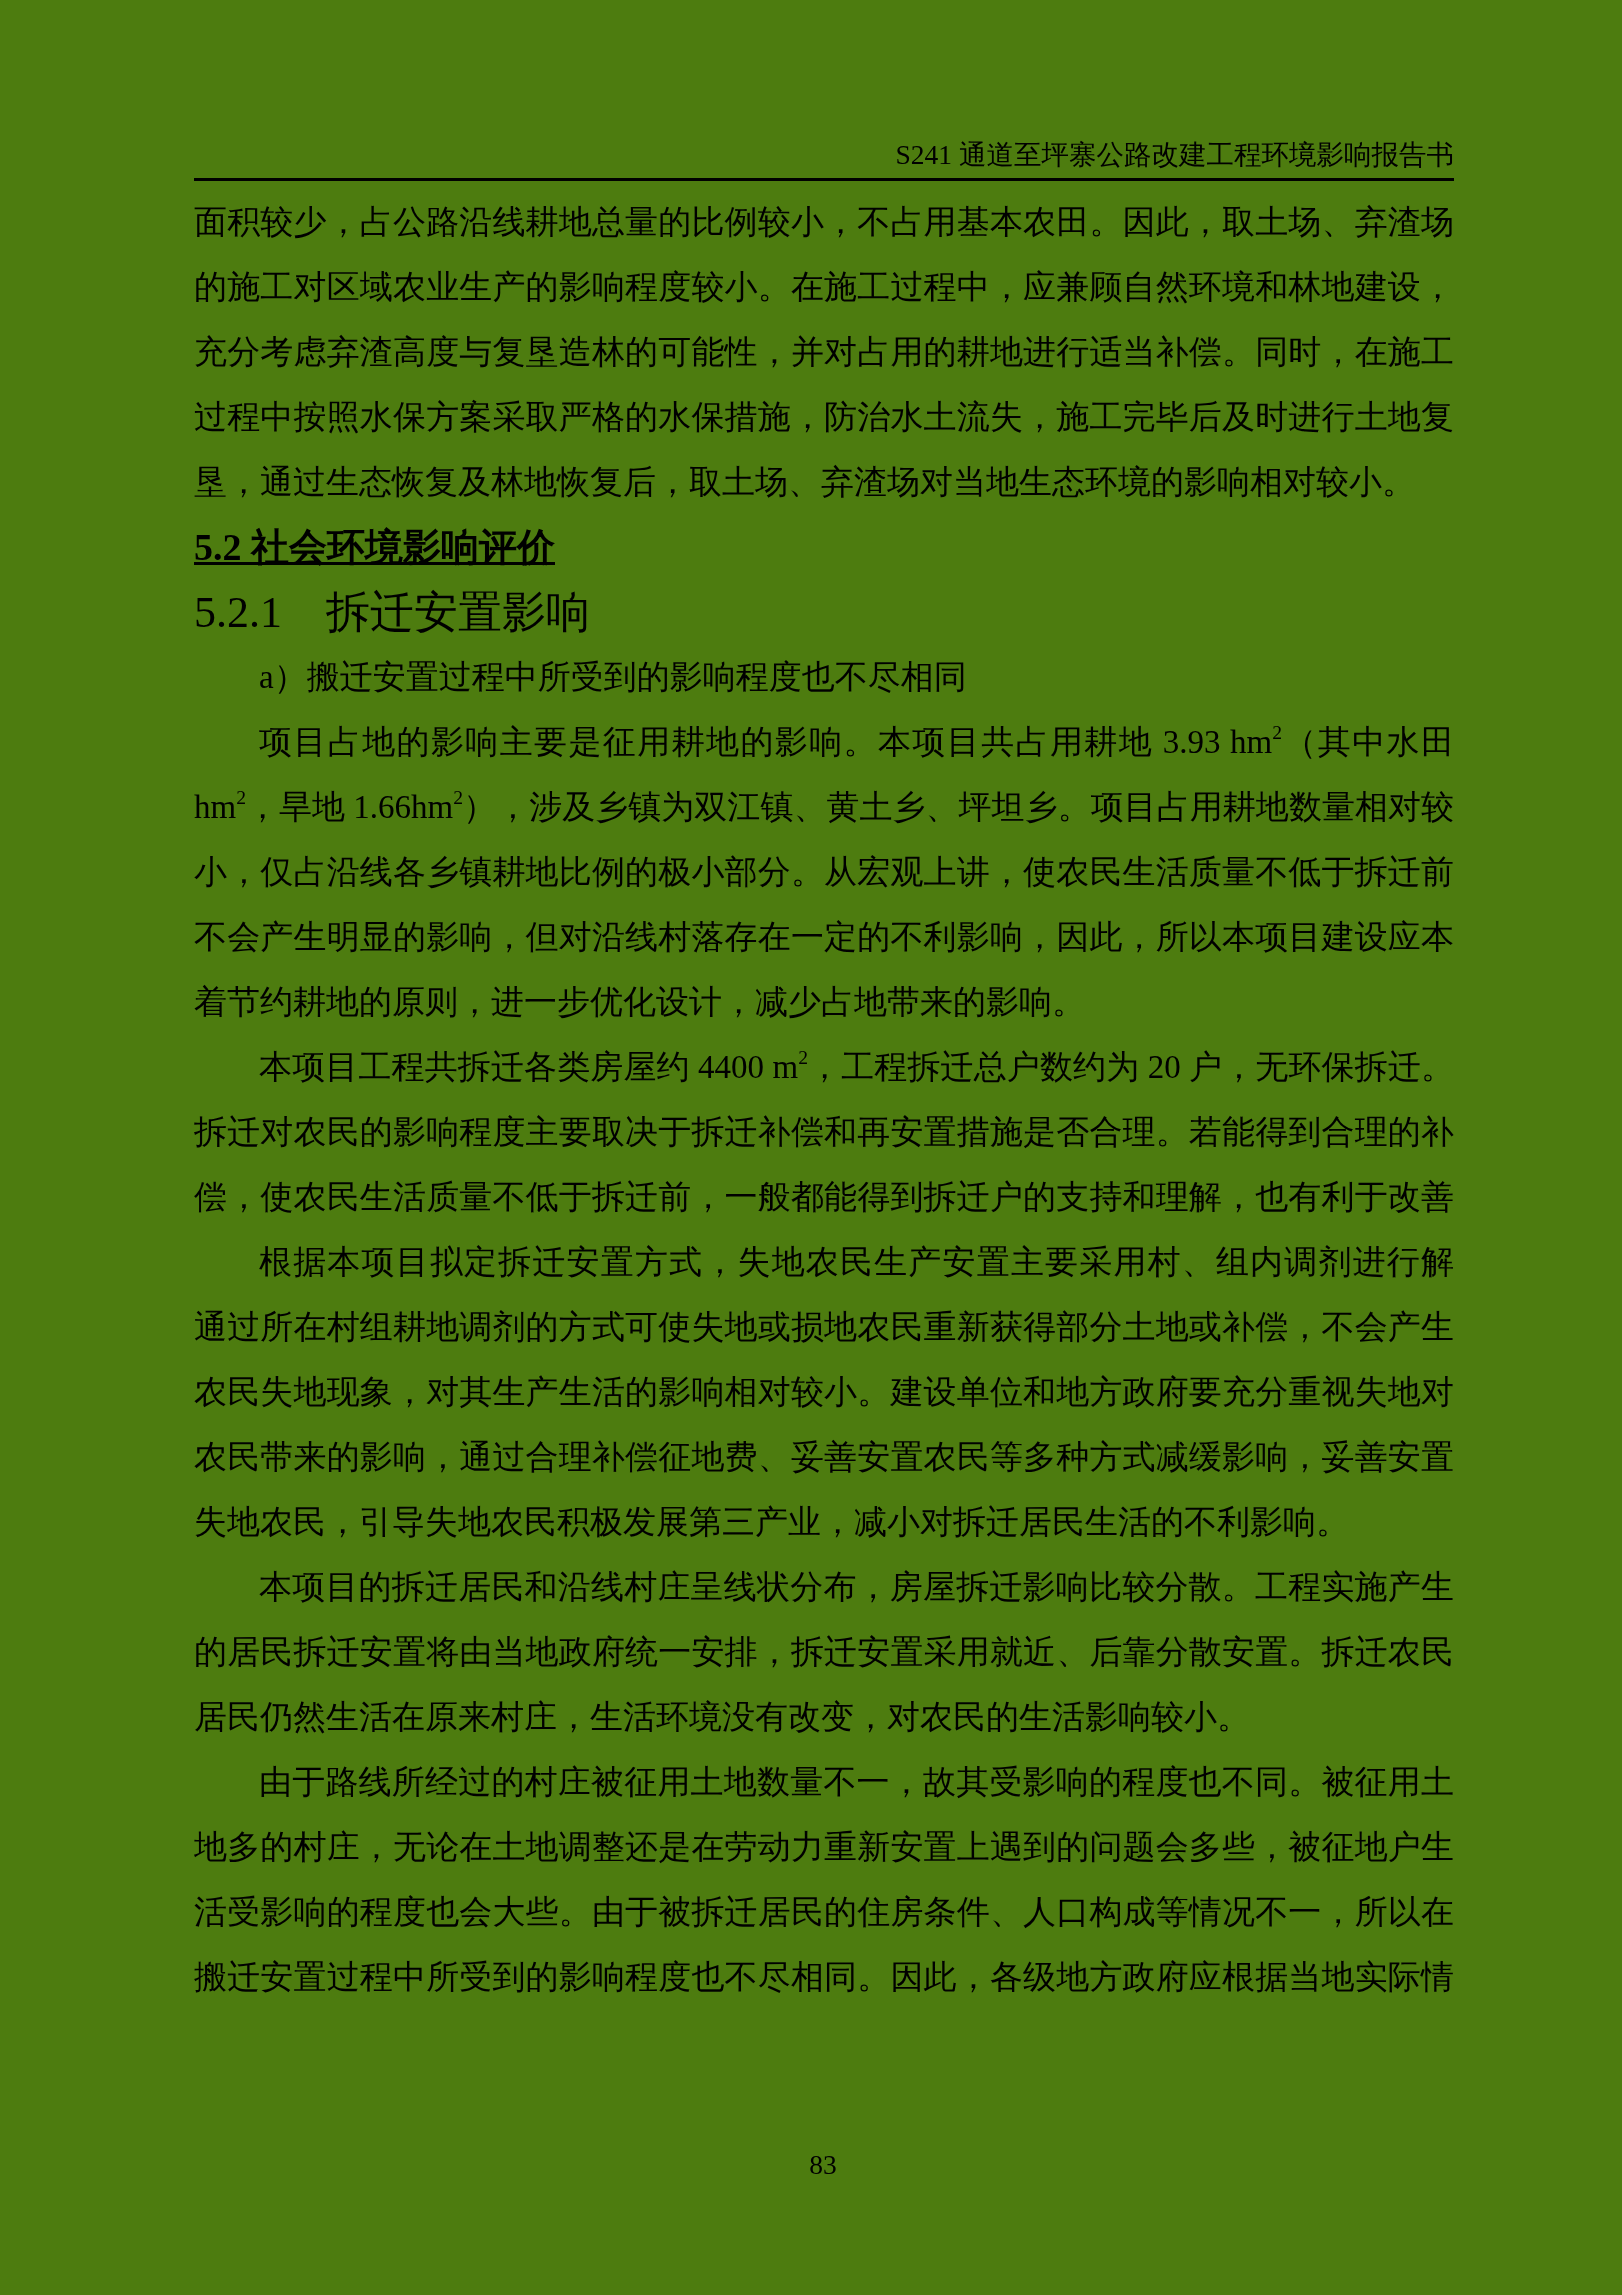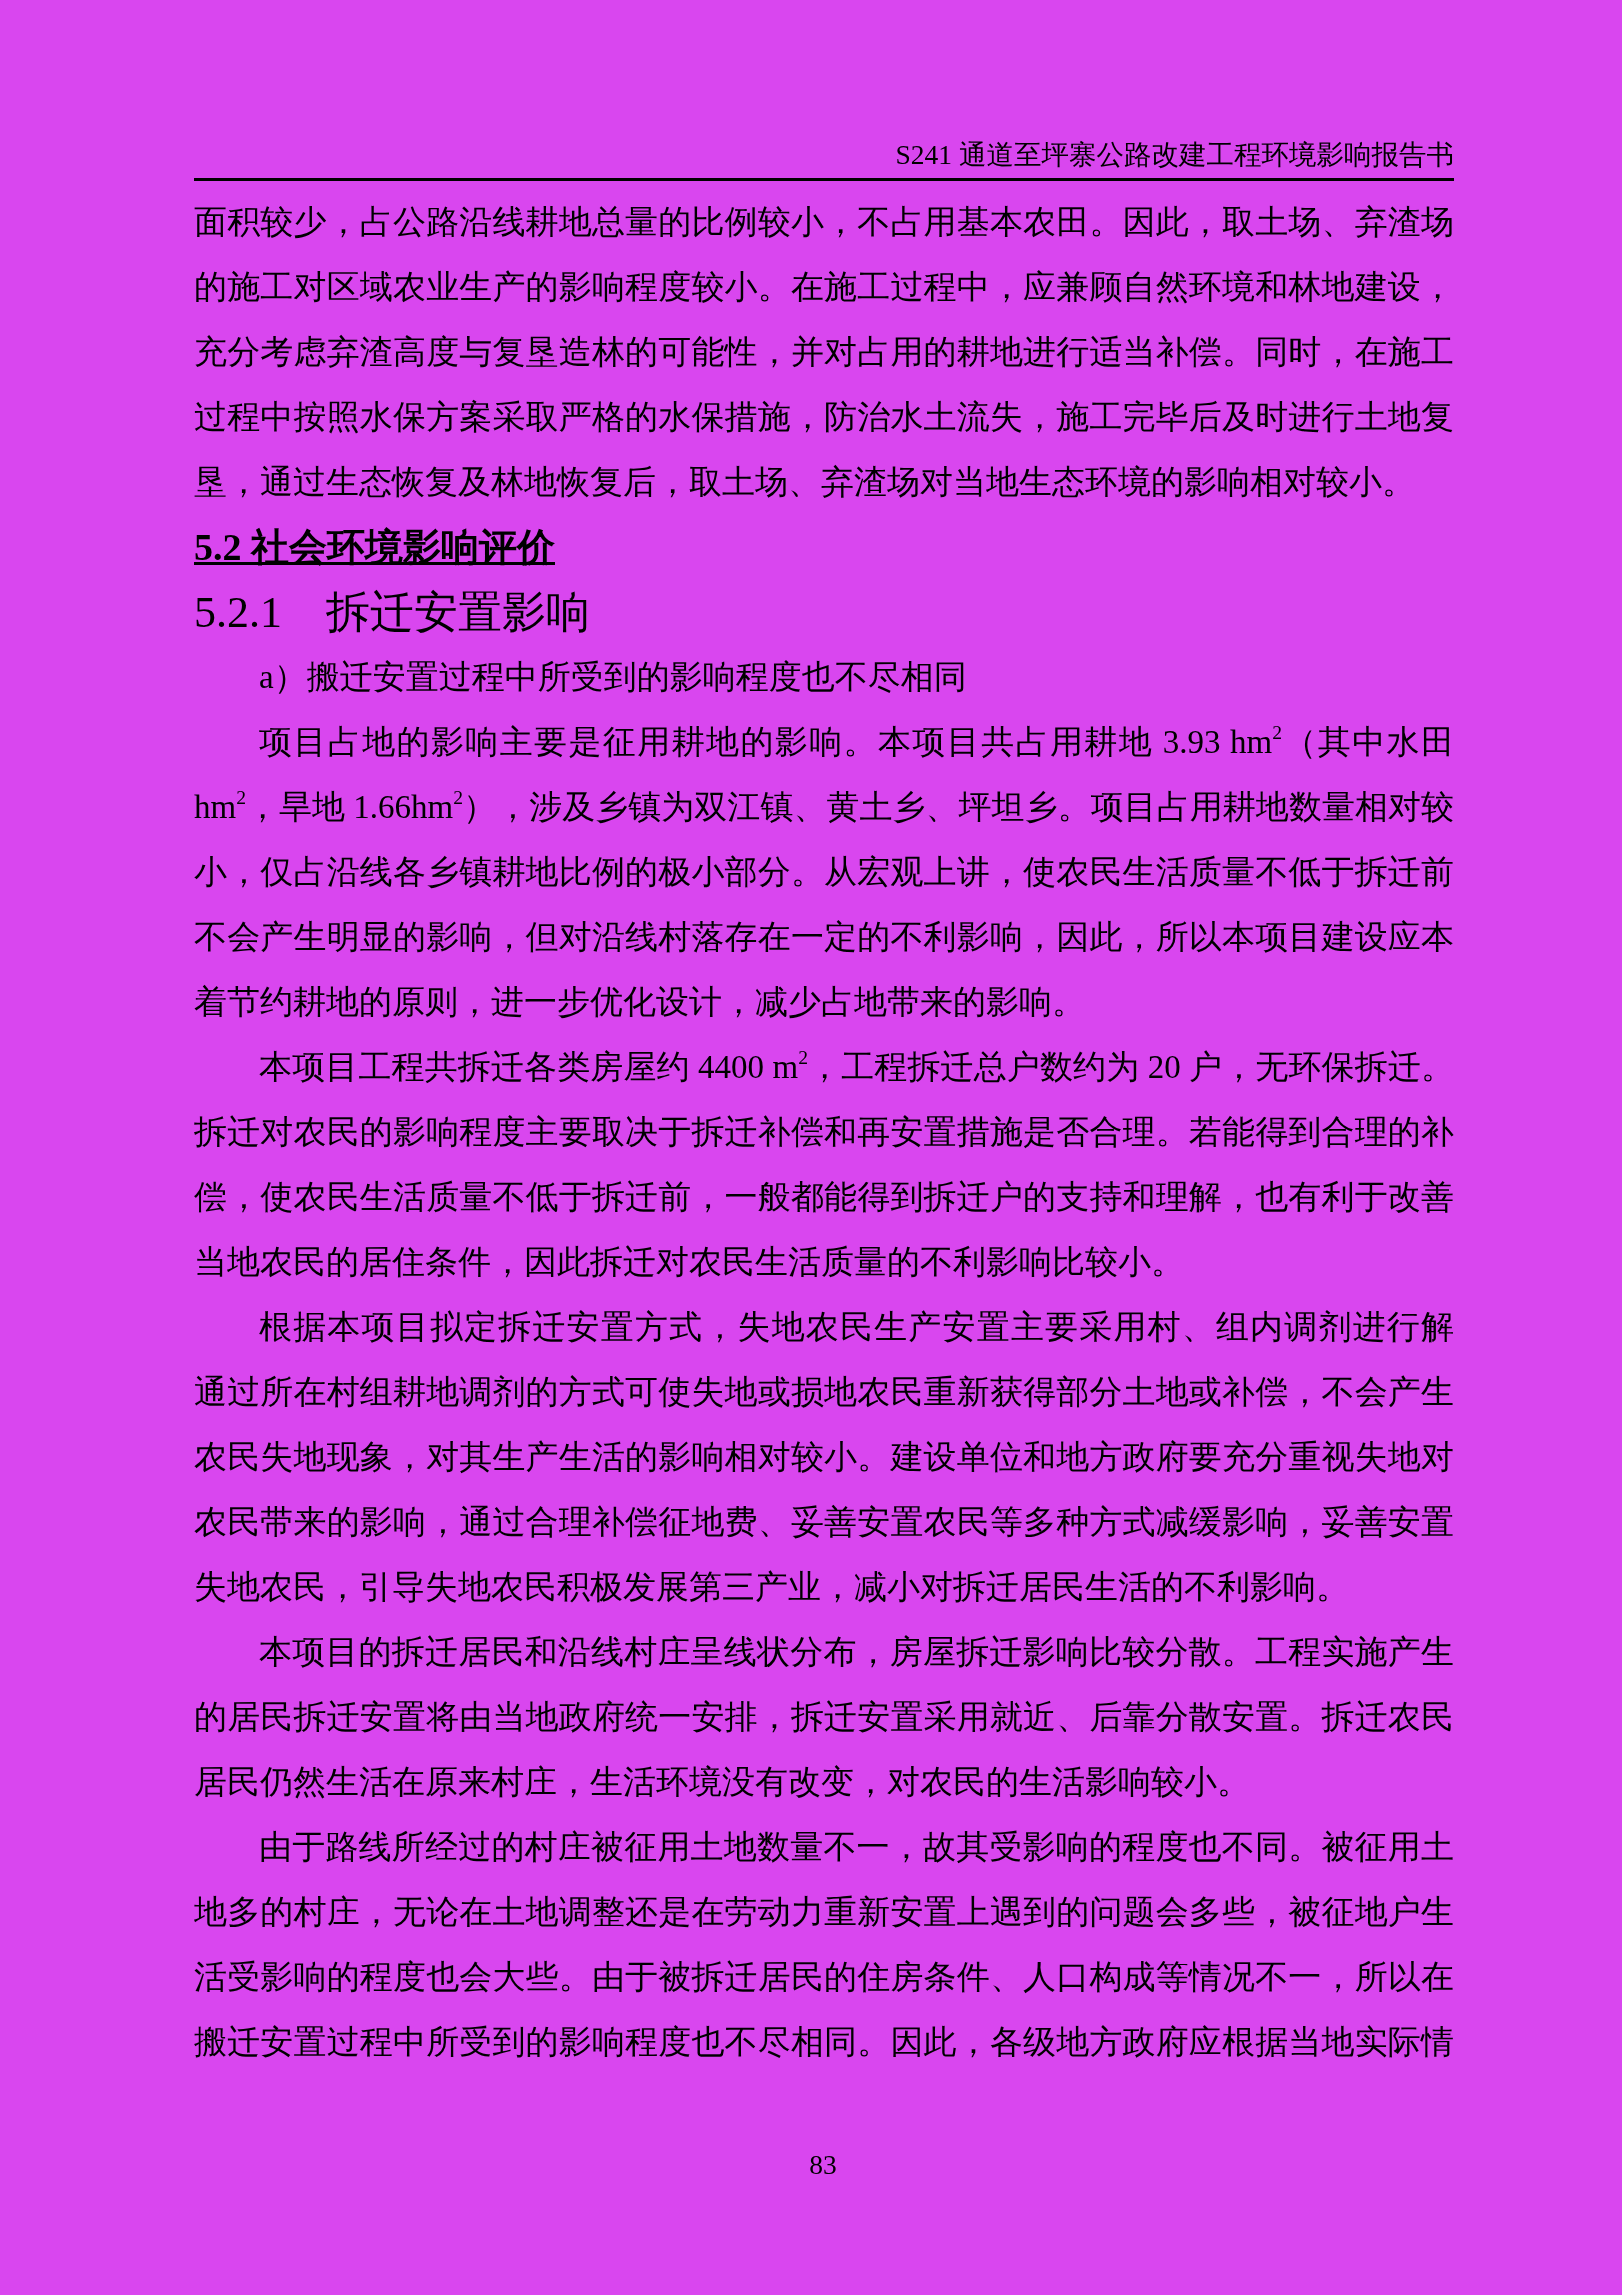--- a/index.html
+++ b/index.html
@@ -1,20 +1,20 @@
 <!DOCTYPE html>
 <html style="font-size:10.5px"><head>
 <meta charset="utf-8">
 <style>
   html, body { margin: 0; padding: 0; background: #ffffff; }
   #page {
     position: relative;
     width: 1622px;
     height: 2295px;
-    background: #d946ef;
+    background: #4d7c0f;
     color: #000000;
     font-family: "Liberation Serif", "DejaVu Serif", serif;
     overflow: hidden;
   }
   #hdr {
     position: absolute;
     left: 194px;
     top: 136px;
     width: 1260px;
     height: 37px;
@@ -92,21 +92,20 @@
       <div class="ln h2">5.2.1　拆迁安置影响</div>
       <div class="ln ind"><span>a）搬迁安置过程中所受到的影响程度也不尽相同</span></div>
       <div class="ln ind jl"><span>项目占地的影响主要是征用耕地的影响。本项目共占用耕地 3.93 hm</span><sup>2</sup><span>（其中水田 2.27</span></div>
       <div class="ln jl"><span>hm</span><sup>2</sup><span>，旱地 1.66hm</span><sup>2</sup><span>），涉及乡镇为双江镇、黄土乡、坪坦乡。项目占用耕地数量相对较</span></div>
       <div class="ln jl"><span>小，仅占沿线各乡镇耕地比例的极小部分。从宏观上讲，使农民生活质量不低于拆迁前</span></div>
       <div class="ln jl"><span>不会产生明显的影响，但对沿线村落存在一定的不利影响，因此，所以本项目建设应本</span></div>
       <div class="ln"><span>着节约耕地的原则，进一步优化设计，减少占地带来的影响。</span></div>
       <div class="ln ind jl"><span>本项目工程共拆迁各类房屋约 4400 m</span><sup>2</sup><span>，工程拆迁总户数约为 20 户，无环保拆迁。</span></div>
       <div class="ln jl"><span>拆迁对农民的影响程度主要取决于拆迁补偿和再安置措施是否合理。若能得到合理的补</span></div>
       <div class="ln jl"><span>偿，使农民生活质量不低于拆迁前，一般都能得到拆迁户的支持和理解，也有利于改善</span></div>
-      <div class="ln"><span>当地农民的居住条件，因此拆迁对农民生活质量的不利影响比较小。</span></div>
       <div class="ln ind jl"><span>根据本项目拟定拆迁安置方式，失地农民生产安置主要采用村、组内调剂进行解决，</span></div>
       <div class="ln jl"><span>通过所在村组耕地调剂的方式可使失地或损地农民重新获得部分土地或补偿，不会产生</span></div>
       <div class="ln jl"><span>农民失地现象，对其生产生活的影响相对较小。建设单位和地方政府要充分重视失地对</span></div>
       <div class="ln jl"><span>农民带来的影响，通过合理补偿征地费、妥善安置农民等多种方式减缓影响，妥善安置</span></div>
       <div class="ln"><span>失地农民，引导失地农民积极发展第三产业，减小对拆迁居民生活的不利影响。</span></div>
       <div class="ln ind jl"><span>本项目的拆迁居民和沿线村庄呈线状分布，房屋拆迁影响比较分散。工程实施产生</span></div>
       <div class="ln jl"><span>的居民拆迁安置将由当地政府统一安排，拆迁安置采用就近、后靠分散安置。拆迁农民</span></div>
       <div class="ln"><span>居民仍然生活在原来村庄，生活环境没有改变，对农民的生活影响较小。</span></div>
       <div class="ln ind jl"><span>由于路线所经过的村庄被征用土地数量不一，故其受影响的程度也不同。被征用土</span></div>
       <div class="ln jl"><span>地多的村庄，无论在土地调整还是在劳动力重新安置上遇到的问题会多些，被征地户生</span></div>

